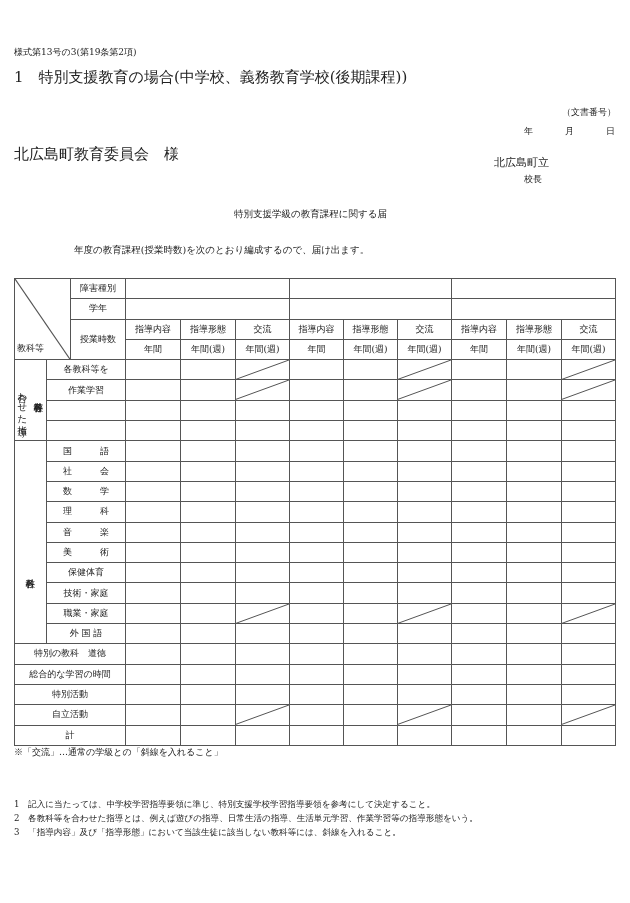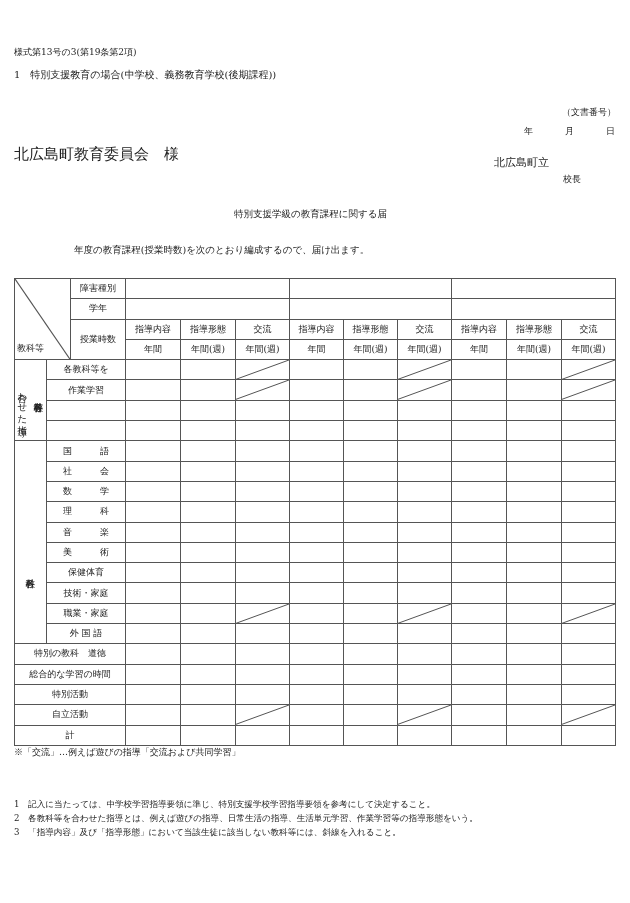--- a/index.html
+++ b/index.html
@@ -13,28 +13,28 @@
   .slash { position:absolute; inset:0; }
   .slash svg { width:100%; height:100%; display:block; }
   .vert { writing-mode:vertical-rl; text-orientation:upright; font-size:9.5px; letter-spacing:0; margin:auto; }
   .spread { display:flex; justify-content:space-between; padding:0 16px; }
   .corner { position:relative; }
 </style>
 </head>
 <body>
 
 <div class="abs" style="left:14px;top:48px;font-size:9px;">様式第13号の3(第19条第2項)</div>
-<div class="abs" style="left:14px;top:70px;font-size:10px;">1　特別支援教育の場合(中学校、義務教育学校(後期課程))</div>
+<div class="abs" style="left:14px;top:70px;font-size:15px;">1　特別支援教育の場合(中学校、義務教育学校(後期課程))</div>
 <div class="abs" style="left:562px;top:108px;font-size:9px;">（文書番号）</div>
 <div class="abs" style="left:524px;top:127px;font-size:9px;">年</div>
 <div class="abs" style="left:565px;top:127px;font-size:9px;">月</div>
 <div class="abs" style="left:606px;top:127px;font-size:9px;">日</div>
 <div class="abs" style="left:14px;top:147px;font-size:15px;">北広島町教育委員会　様</div>
 <div class="abs" style="left:494px;top:157px;font-size:11px;">北広島町立</div>
-<div class="abs" style="left:524px;top:175px;font-size:9px;margin-left:39px;">校長</div>
+<div class="abs" style="left:524px;top:175px;font-size:9px;">校長</div>
 
 <div class="abs" style="left:234px;top:209px;font-size:9.5px;">特別支援学級の教育課程に関する届</div>
 <div class="abs" style="left:74px;top:245px;font-size:9.5px;">年度の教育課程(授業時数)を次のとおり編成するので、届け出ます。</div>
 
 <table class="form">
   <colgroup>
     <col style="width:32px">
       <col style="width:24px">
       <col style="width:55px">
     <col style="width:55px">
@@ -427,17 +427,17 @@
         <td></td>
         <td></td>
         <td></td>
         <td></td>
         <td></td>
         <td></td>
       </tr>
     </tbody>
 </table>
 
-<div class="abs" style="left:14px;top:748px;font-size:9px;">※「交流」…例えば遊びの指導「交流および共同学習」</div>
+<div class="abs" style="left:14px;top:748px;font-size:9px;">※「交流」…通常の学級との「斜線を入れること」</div>
 
 <div class="abs" style="left:14px;top:800px;font-size:8.6px;">1　記入に当たっては、中学校学習指導要領に準じ、特別支援学校学習指導要領を参考にして決定すること。</div>
 <div class="abs" style="left:14px;top:814px;font-size:8.6px;">2　各教科等を合わせた指導とは、例えば遊びの指導、日常生活の指導、生活単元学習、作業学習等の指導形態をいう。</div>
 <div class="abs" style="left:14px;top:828px;font-size:8.6px;">3　「指導内容」及び「指導形態」において当該生徒に該当しない教科等には、斜線を入れること。</div>
 
 </body></html>

